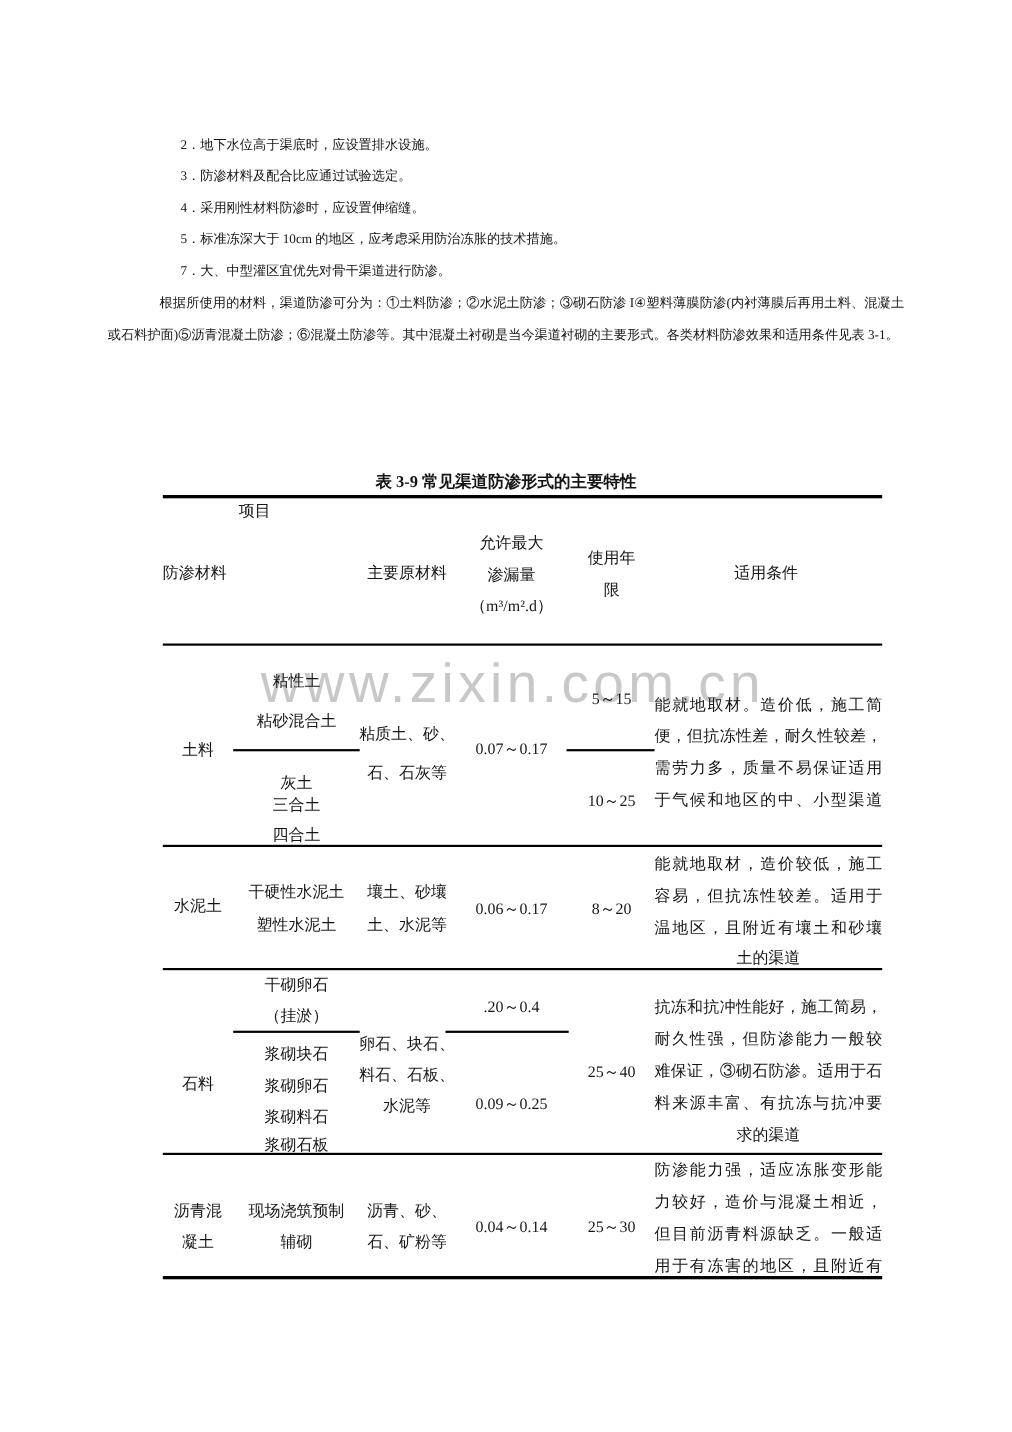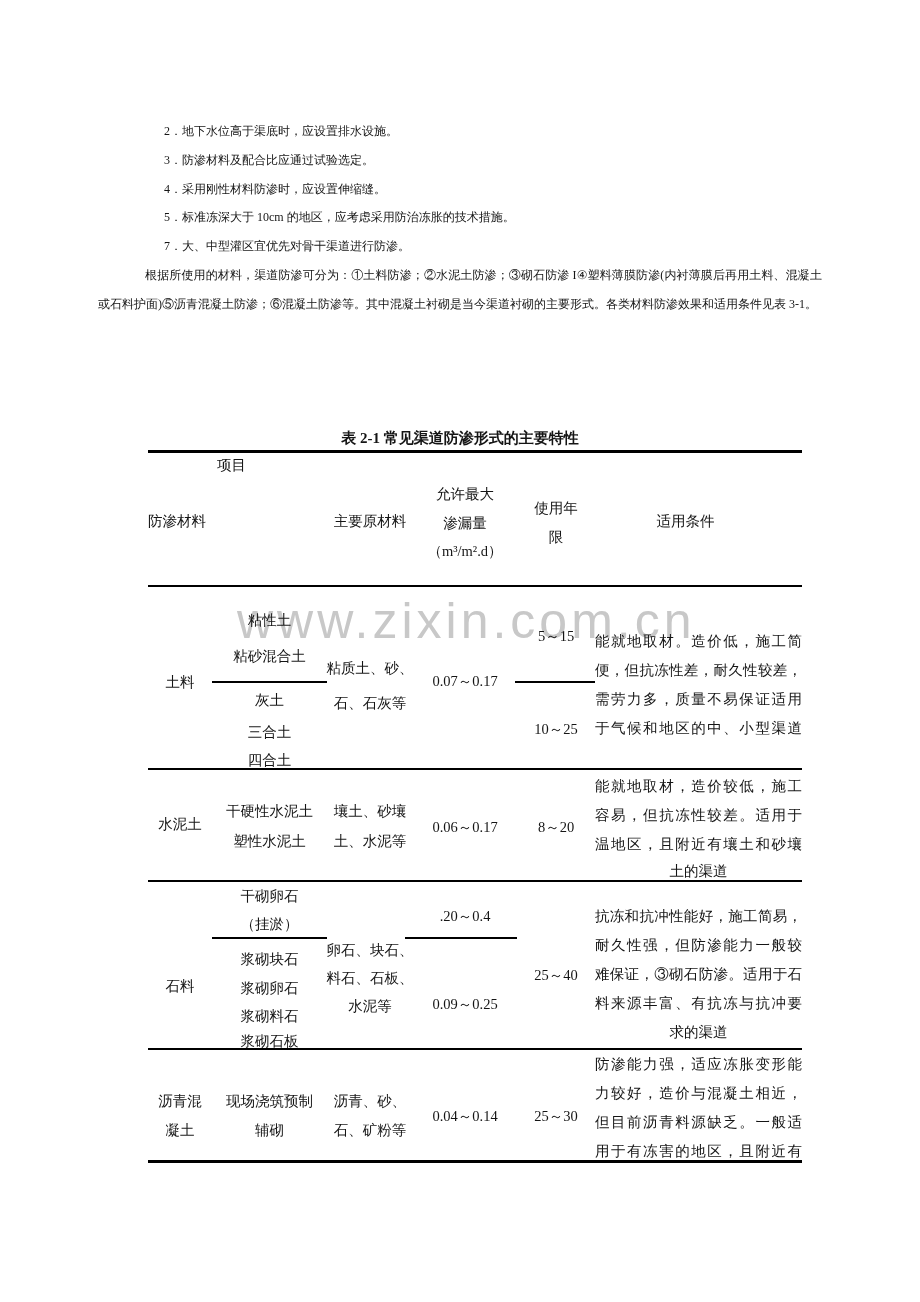--- a/index.html
+++ b/index.html
@@ -33,21 +33,21 @@
     font-size:14.5px;
   }
   .rl{position:absolute;background:#000;left:0;width:654px;}
   .sep{position:absolute;background:#000;height:2px;}
   .cell{position:absolute;text-align:center;white-space:nowrap;line-height:16px;}
   .c1{left:0;width:64px;}
   .c2{left:64px;width:115px;}
   .c3{left:177px;width:90px;}
   .c4{left:267px;width:100px;}
   .c5{left:367px;width:82px;}
-  .c6{left:434px;width:207px;}
+  .c6{left:445px;width:207px;}
   .condl{
     position:absolute;left:447px;width:207px;line-height:16px;
     text-align:justify;text-align-last:justify;
   }
   .cond-c{text-align-last:center;}
   .hleft{text-align:left;}
 </style>
 </head>
 <body>
 
@@ -57,21 +57,21 @@
 
   <div class="body-text">
     <div class="li">2．地下水位高于渠底时，应设置排水设施。</div>
     <div class="li">3．防渗材料及配合比应通过试验选定。</div>
     <div class="li">4．采用刚性材料防渗时，应设置伸缩缝。</div>
     <div class="li">5．标准冻深大于 10cm 的地区，应考虑采用防治冻胀的技术措施。</div>
     <div class="li">7．大、中型灌区宜优先对骨干渠道进行防渗。</div>
     <div class="para">根据所使用的材料，渠道防渗可分为：①土料防渗；②水泥土防渗；③砌石防渗 I④塑料薄膜防渗(内衬薄膜后再用土料、混凝土或石料护面)⑤沥青混凝土防渗；⑥混凝土防渗等。其中混凝土衬砌是当今渠道衬砌的主要形式。各类材料防渗效果和适用条件见表 3-1。</div>
   </div>
 
-  <div class="caption">表 2-1 常见渠道防渗形式的主要特性</div>
+  <div class="caption">表 3-9 常见渠道防渗形式的主要特性</div>
 
   <div class="tbl">
 
     <div class="rl" style="top:0;height:3px;"></div>
     <div class="rl" style="top:135px;height:2px;"></div>
     <div class="rl" style="top:318px;height:2px;"></div>
     <div class="rl" style="top:430px;height:2px;"></div>
     <div class="rl" style="top:598px;height:2px;"></div>
     <div class="rl" style="top:710px;height:3px;"></div>
 
@@ -82,21 +82,21 @@
     <div class="cell c4" style="top:65px;">渗漏量</div>
     <div class="cell c4" style="top:93px;">（m³/m².d）</div>
     <div class="cell c5" style="top:50px;">使用年</div>
     <div class="cell c5" style="top:79px;">限</div>
     <div class="cell c6" style="top:63px;">适用条件</div>
 
     <div class="cell c1" style="top:224px;">土料</div>
     <div class="cell c2" style="top:162px;">粘性土</div>
     <div class="cell c2" style="top:198px;">粘砂混合土</div>
     <div class="sep" style="left:64px;width:115px;top:231px;"></div>
-    <div class="cell c2" style="top:242px;">灰土</div>
+    <div class="cell c2" style="top:254px;">灰土</div>
     <div class="cell c2" style="top:274px;">三合土</div>
     <div class="cell c2" style="top:302px;">四合土</div>
     <div class="cell c3" style="top:210px;">粘质土、砂、</div>
     <div class="cell c3" style="top:245px;">石、石灰等</div>
     <div class="cell c4" style="top:223px;">0.07～0.17</div>
     <div class="cell c5" style="top:178px;">5～15</div>
     <div class="sep" style="left:367px;width:80px;top:231px;"></div>
     <div class="cell c5" style="top:271px;">10～25</div>
     <div class="condl" style="top:183px;">能就地取材。造价低，施工简</div>
     <div class="condl" style="top:212px;">便，但抗冻性差，耐久性较差，</div>

